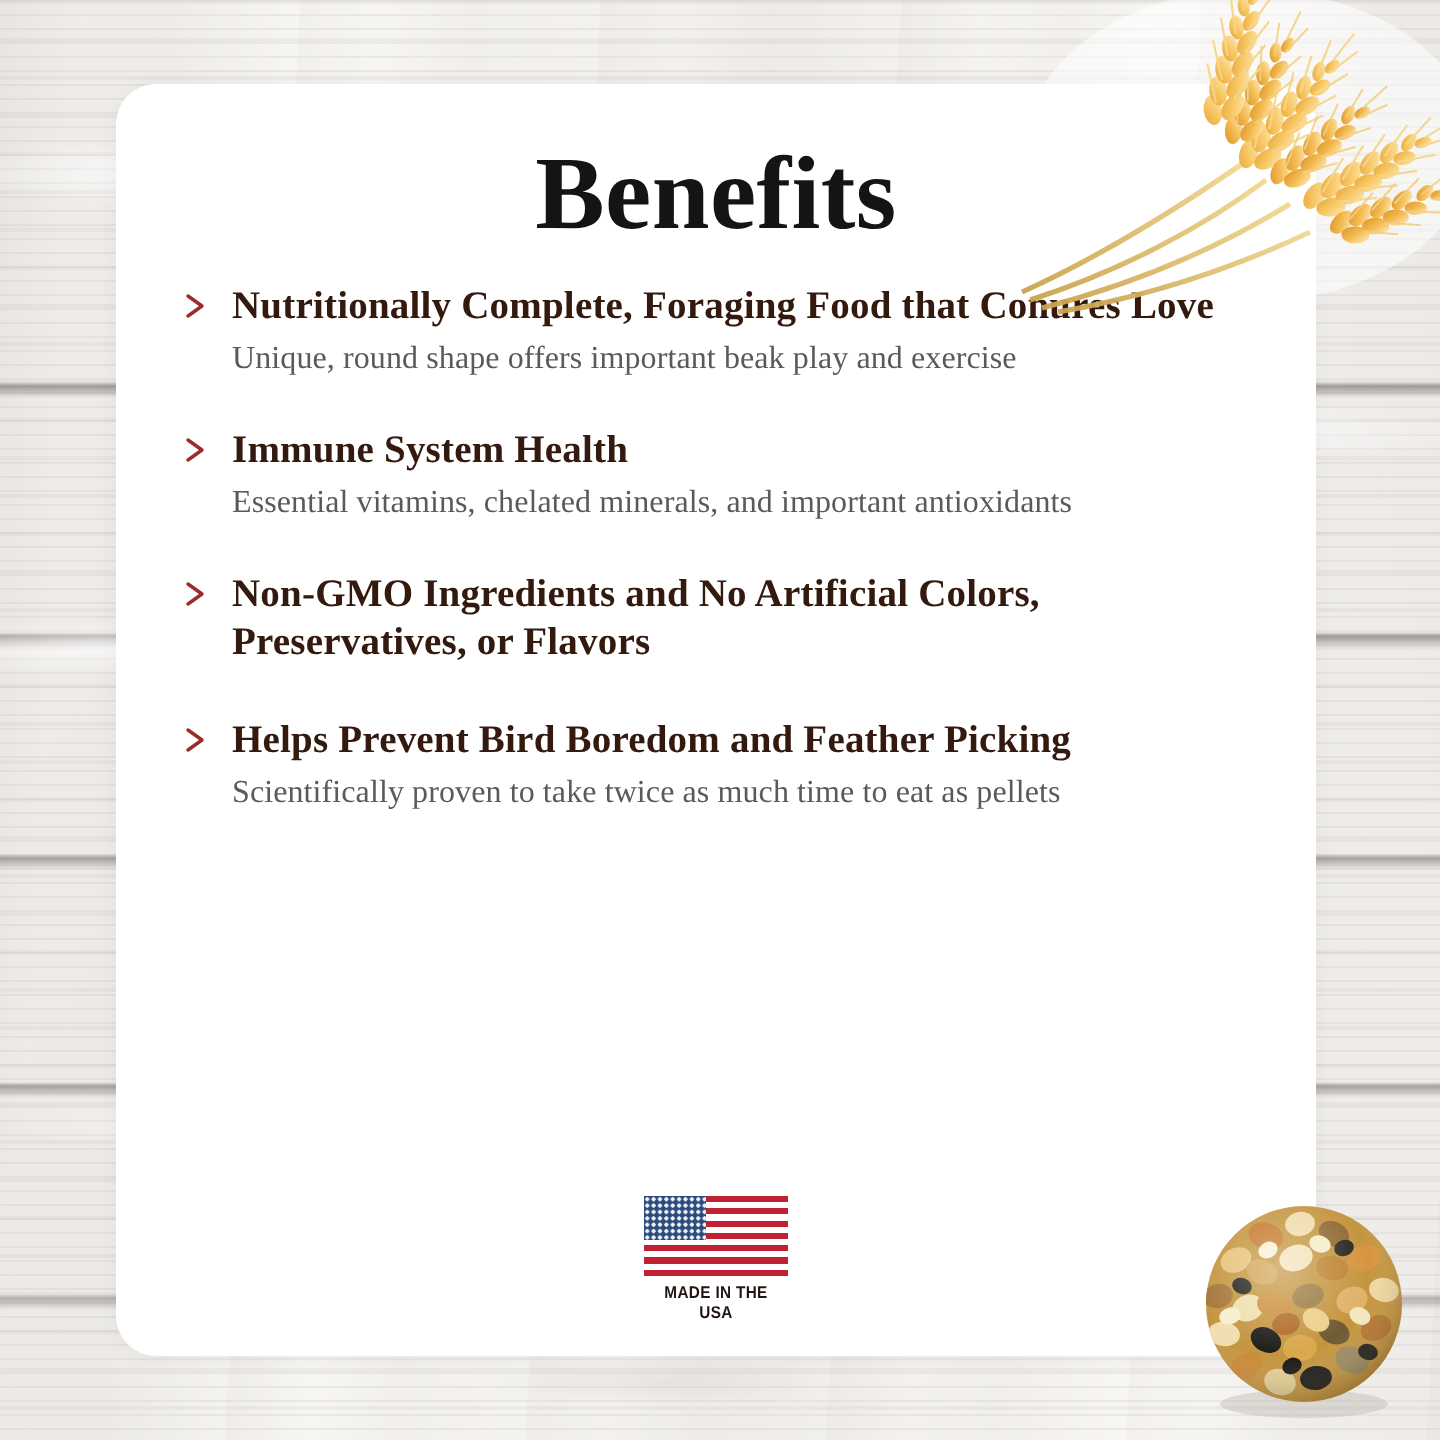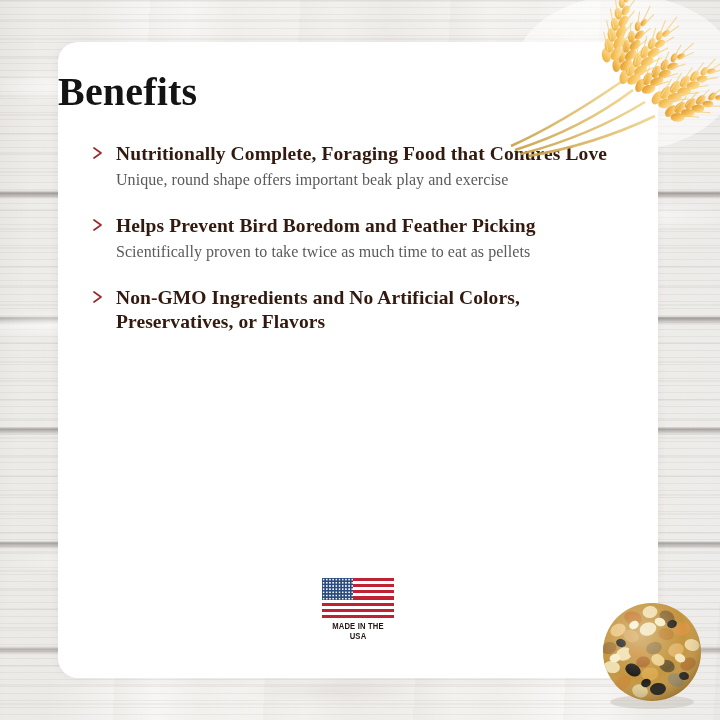--- a/index.html
+++ b/index.html
@@ -96,24 +96,24 @@
     background: #ffffff;
     border-radius: 20px;
     box-shadow: 0 1px 10px rgba(80,70,65,.07);
   }
 
   #title {
     position: absolute;
     top: 26px;
     left: 0;
     width: 100%;
-    text-align: left;
+    text-align: center;
     font-family: "Liberation Serif", "DejaVu Serif", serif;
     font-weight: bold;
-    font-size: 40px;
+    font-size: 52px;
     letter-spacing: .2px;
     color: #141414;
   }
 
   
   #benefits {
     position: absolute;
     top: 100px;
     left: 30px;
     width: 545px;
@@ -155,21 +155,21 @@
     line-height: 19px;
     color: #5a5a5a;
     margin: 0;
     letter-spacing: .05px;
   }
 
   
   #usa-badge {
     position: absolute;
     left: 262px;
-    top: 536px;
+    top: 556px;
     width: 76px;
     text-align: center;
   }
   .flag {
     position: relative;
     width: 72px;
     height: 40px;
     margin: 0 auto;
     background: #ffffff;
     background-image: repeating-linear-gradient(
@@ -235,40 +235,49 @@
         <span class="chev">
           <svg width="16" height="18" viewBox="0 0 16 18" fill="none" stroke="currentColor" stroke-width="1.7" stroke-linecap="round" stroke-linejoin="round">
             <polyline points="4,4 11,9 4,14"></polyline>
           </svg>
         </span>
         <p class="b-head">Nutritionally Complete, Foraging Food that Conures Love</p>
         <p class="b-sub">Unique, round shape offers important beak play and exercise</p>
       </div>
 
 
-
+      <div class="benefit">
+        <span class="chev">
+          <svg width="16" height="18" viewBox="0 0 16 18" fill="none" stroke="currentColor" stroke-width="1.7" stroke-linecap="round" stroke-linejoin="round">
+            <polyline points="4,4 11,9 4,14"></polyline>
+          </svg>
+        </span>
+        <p class="b-head">Immune System Health</p>
+        <p class="b-sub">Essential vitamins, chelated minerals, and important antioxidants</p>
+      </div>
+
+
+      <div class="benefit">
+        <span class="chev">
+          <svg width="16" height="18" viewBox="0 0 16 18" fill="none" stroke="currentColor" stroke-width="1.7" stroke-linecap="round" stroke-linejoin="round">
+            <polyline points="4,4 11,9 4,14"></polyline>
+          </svg>
+        </span>
+        <p class="b-head" style="max-width:430px;">Non-GMO Ingredients and No Artificial Colors, Preservatives, or Flavors</p>
+        <p class="b-sub"></p>
+      </div>
 
       <div class="benefit">
         <span class="chev">
           <svg width="16" height="18" viewBox="0 0 16 18" fill="none" stroke="currentColor" stroke-width="1.7" stroke-linecap="round" stroke-linejoin="round">
             <polyline points="4,4 11,9 4,14"></polyline>
           </svg>
         </span>
         <p class="b-head">Helps Prevent Bird Boredom and Feather Picking</p>
         <p class="b-sub">Scientifically proven to take twice as much time to eat as pellets</p>
-      </div>
-
-      <div class="benefit">
-        <span class="chev">
-          <svg width="16" height="18" viewBox="0 0 16 18" fill="none" stroke="currentColor" stroke-width="1.7" stroke-linecap="round" stroke-linejoin="round">
-            <polyline points="4,4 11,9 4,14"></polyline>
-          </svg>
-        </span>
-        <p class="b-head" style="max-width:430px;">Non-GMO Ingredients and No Artificial Colors, Preservatives, or Flavors</p>
-        <p class="b-sub"></p>
       </div>
 
     </div>
 
     <div id="usa-badge">
       <div class="flag">
         <div class="canton"></div>
       </div>
       <div class="flag-caption">MADE IN THE USA</div>
     </div>

